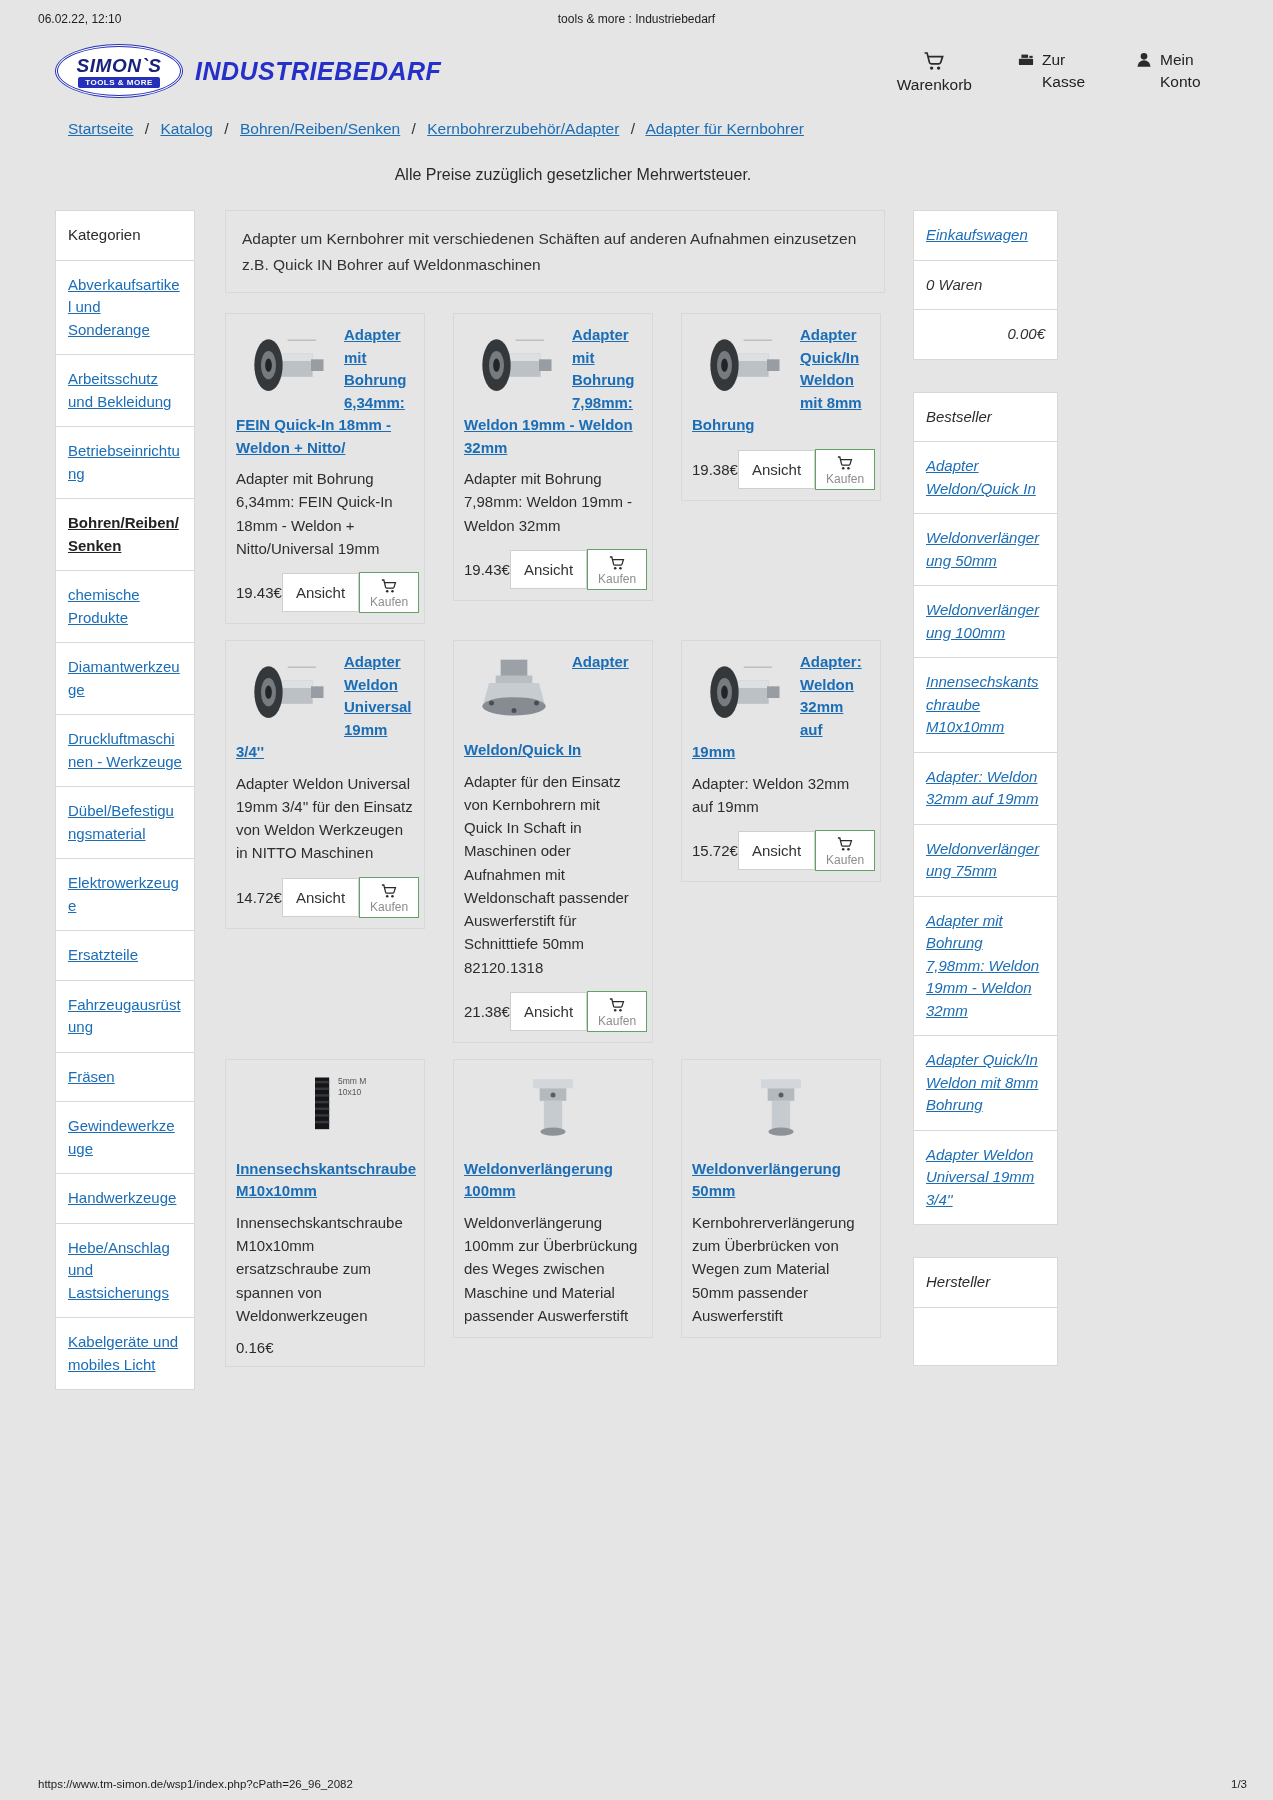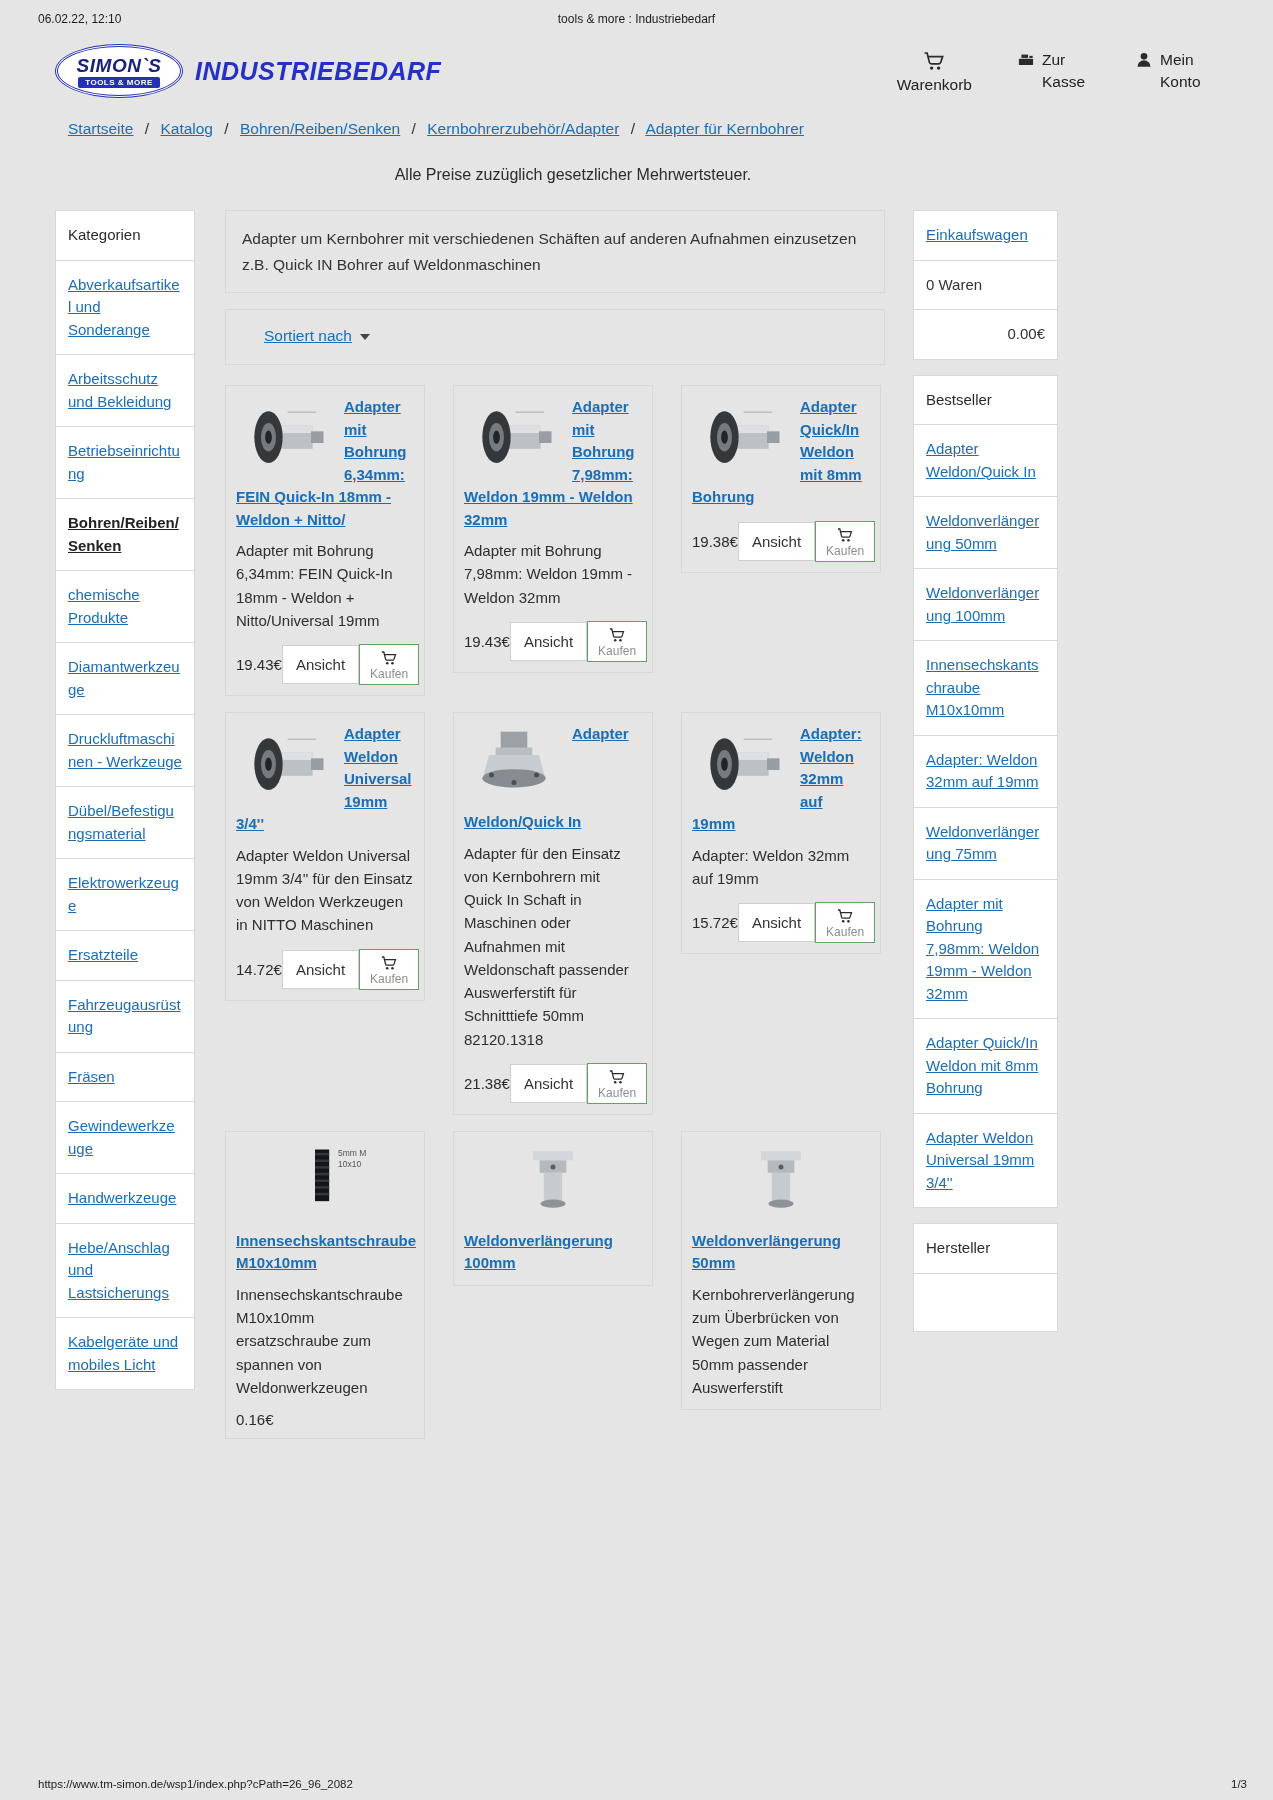--- a/index.html
+++ b/index.html
@@ -47,21 +47,21 @@
   .layout { display: flex; align-items: flex-start; gap: 30px; padding-left: 55px; margin-top: 26px; }
   .col-cats { width: 140px; flex: none; }
   .col-main { width: 660px; flex: none; }
   .col-right { width: 145px; flex: none; margin-left: -2px; }
 
   .cell { border: 1px solid #d8d8d8; padding: 13px 12px; font-size: 15px; line-height: 1.5; overflow-wrap: anywhere; background: #fff; }
   .cell + .cell { border-top: none; }
   .cell-header { color: #2b2b2b; }
   .cat-link, .bs-link, .cart-link { color: #1b6db6; text-decoration: underline; cursor: pointer; }
   .cat-active .cat-link { color: #222; font-weight: bold; }
-  .box { margin-bottom: 15px; }
+  .box { margin-bottom: 32px; font-style: italic; }
   .cell-right { text-align: right; }
   .cell-empty { height: 58px; }
 
   
   .desc-box { border: 1px solid #d8d8d8; padding: 15px 16px; font-size: 15.5px; line-height: 1.65; }
   .sort-box { border: 1px solid #d8d8d8; margin-top: 16px; padding: 17px 16px 19px 38px; }
   .sort-link { color: #1b6db6; text-decoration: underline; font-size: 15.5px; cursor: pointer; }
   .caret-down { display: inline-block; width: 0; height: 0; margin-left: 8px; vertical-align: middle;
     border-left: 5px solid transparent; border-right: 5px solid transparent; border-top: 6px solid #444; }
 
@@ -216,23 +216,20 @@
       <div class="cell"><a class="cat-link">Fräsen</a></div>
       <div class="cell"><a class="cat-link">Gewindewerkzeuge</a></div>
       <div class="cell"><a class="cat-link">Handwerkzeuge</a></div>
       <div class="cell"><a class="cat-link">Hebe/Anschlag und Lastsicherungs</a></div>
       <div class="cell"><a class="cat-link">Kabelgeräte und mobiles Licht</a></div>
     </aside>
 
     <main class="col-main">
       <div class="desc-box">Adapter um Kernbohrer mit verschiedenen Schäften auf anderen Aufnahmen einzusetzen z.B. Quick IN Bohrer auf Weldonmaschinen</div>
 
-      <div class="sort-box">
-        <a class="sort-link">Sortiert nach</a><span class="caret-down"></span>
-      </div>
 
       <div class="grid">
 
         <article class="card card-side">
           <svg class="p-img">
               <use href="#sym-flange"></use>
             </svg>
           <a class="p-title">Adapter mit Bohrung 6,34mm: FEIN Quick-In 18mm - Weldon + Nitto/</a>
           <p class="p-desc">Adapter mit Bohrung 6,34mm: FEIN Quick-In 18mm - Weldon + Nitto/Universal 19mm</p>
           <div class="p-actions">
@@ -350,20 +347,21 @@
           </div>
         </article>
 
         <article class="card card-center">
           <div class="p-imgwrap">
             <svg class="p-img">
                 <use href="#sym-extension"></use>
               </svg>
           </div>
           <a class="p-title">Weldonverlängerung 100mm</a>
+          <p class="p-desc">Weldonverlängerung 100mm zur Überbrückung des Weges zwischen Maschine und Material passender Auswerferstift</p>
         </article>
 
         <article class="card card-center">
           <div class="p-imgwrap">
             <svg class="p-img">
                 <use href="#sym-extension"></use>
               </svg>
           </div>
           <a class="p-title">Weldonverlängerung 50mm</a>
           <p class="p-desc">Kernbohrerverlängerung zum Überbrücken von Wegen zum Material 50mm passender Auswerferstift</p>

